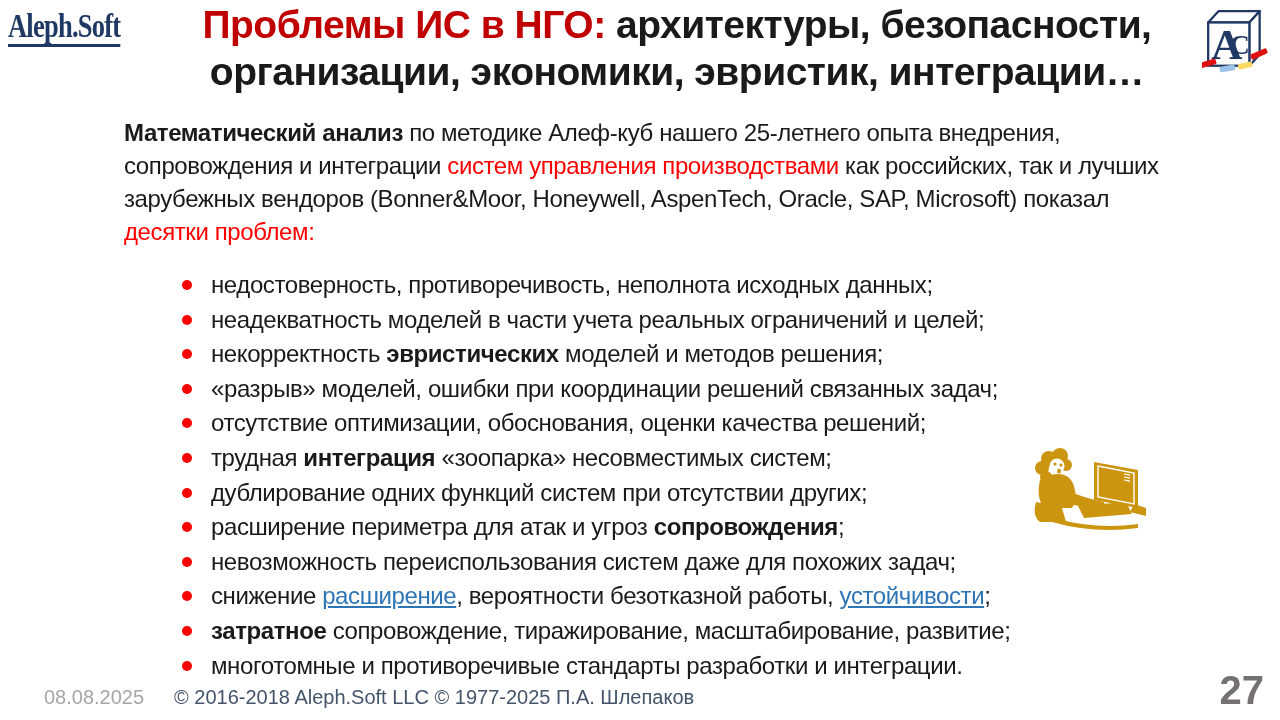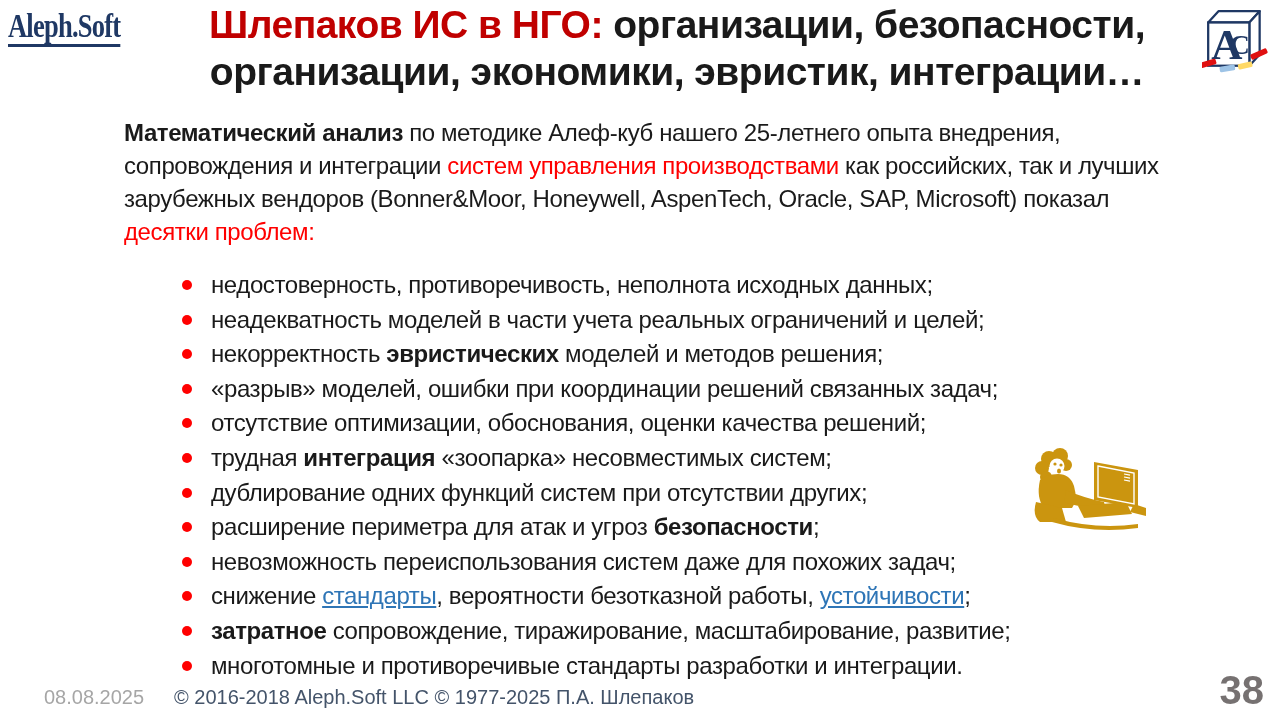--- a/index.html
+++ b/index.html
@@ -39,21 +39,21 @@
 </style>
 </head>
 <body>
 
 <div class="slide">
 
   <div class="header">
     <div class="logo-text">
       <span>Aleph.Soft</span>
     </div>
-    <h1 class="title"><span class="seg-titlered">Шлепаков ИС в НГО: </span><span>организации, безопасности,</span><br><span>организации, экономики, эвристик, интеграции…</span></h1>
+    <h1 class="title"><span class="seg-titlered">Проблемы ИС в НГО: </span><span>архитектуры, безопасности,</span><br><span>организации, экономики, эвристик, интеграции…</span></h1>
     <div class="cube-wrap">
       <svg width="70" height="68" viewBox="0 0 68 66">
         <polygon points="6,16 16,5 56,5 46,16" fill="#ffffff" stroke="#1f3864" stroke-width="2.2" stroke-linejoin="round"></polygon>
         <polygon points="46,16 56,5 56,47 46,58" fill="#ffffff" stroke="#1f3864" stroke-width="2.2" stroke-linejoin="round"></polygon>
         <rect x="6" y="16" width="40" height="42" fill="#ffffff" stroke="#1f3864" stroke-width="2.2"></rect>
         <text x="9" y="51" font-family="'Liberation Serif','DejaVu Serif',serif" font-weight="bold" font-size="42" fill="#1f3864">А</text>
         <text x="27" y="47" font-family="'Liberation Serif','DejaVu Serif',serif" font-weight="bold" font-size="27" fill="#1f3864">С</text>
         <rect x="-2" y="53" width="16" height="5.5" rx="1.5" fill="#e01010" transform="rotate(-16 6 56)"></rect>
         <rect x="17" y="58" width="15" height="5.5" rx="1.5" fill="#9dc3e6" transform="rotate(-10 24 60)"></rect>
         <rect x="35" y="55" width="14" height="5.5" rx="1.5" fill="#ffd966" transform="rotate(-12 42 58)"></rect>
@@ -88,29 +88,29 @@
       <li>
         <span class="bullet-dot"></span>
         <span><span>трудная </span><span class="seg-b">интеграция</span><span> «зоопарка» несовместимых систем;</span></span>
       </li>
       <li>
         <span class="bullet-dot"></span>
         <span><span>дублирование одних функций систем при отсутствии других;</span></span>
       </li>
       <li>
         <span class="bullet-dot"></span>
-        <span><span>расширение периметра для атак и угроз </span><span class="seg-b">безопасности</span><span>;</span></span>
+        <span><span>расширение периметра для атак и угроз </span><span class="seg-b">сопровождения</span><span>;</span></span>
       </li>
       <li>
         <span class="bullet-dot"></span>
         <span><span>невозможность переиспользования систем даже для похожих задач;</span></span>
       </li>
       <li>
         <span class="bullet-dot"></span>
-        <span><span>снижение </span><span class="seg-link">стандарты</span><span>, вероятности безотказной работы, </span><span class="seg-link">устойчивости</span><span>;</span></span>
+        <span><span>снижение </span><span class="seg-link">расширение</span><span>, вероятности безотказной работы, </span><span class="seg-link">устойчивости</span><span>;</span></span>
       </li>
       <li>
         <span class="bullet-dot"></span>
         <span><span class="seg-b">затратное</span><span> сопровождение, тиражирование, масштабирование, развитие;</span></span>
       </li>
       <li>
         <span class="bullet-dot"></span>
         <span><span>многотомные и противоречивые стандарты разработки и интеграции.</span></span>
       </li>
     </ul>
@@ -133,15 +133,15 @@
     <circle cx="31" cy="20" r="7.5" fill="#ffffff"></circle>
     <circle cx="29" cy="18" r="1.6" fill="#cb950f"></circle>
       <circle cx="35" cy="19" r="1.6" fill="#cb950f"></circle>
     <ellipse cx="33" cy="25" rx="2" ry="2.6" fill="#cb950f"></ellipse>
     <polygon points="72,20 108,27 108,58 72,51" fill="#cb950f" stroke="#ffffff" stroke-width="1.4"></polygon>
     <path d="M98,28 l6,1.2 M98,31 l6,1.2 M98,34 l6,1.2" stroke="#ffffff" stroke-width="1.2"></path>
   </svg>
 
   <span class="footer-date">08.08.2025</span>
   <span class="footer-copy">© 2016-2018 Aleph.Soft LLC © 1977-2025 П.А. Шлепаков</span>
-  <span class="page-num">38</span>
+  <span class="page-num">27</span>
 
 </div>
 
 </body></html>

